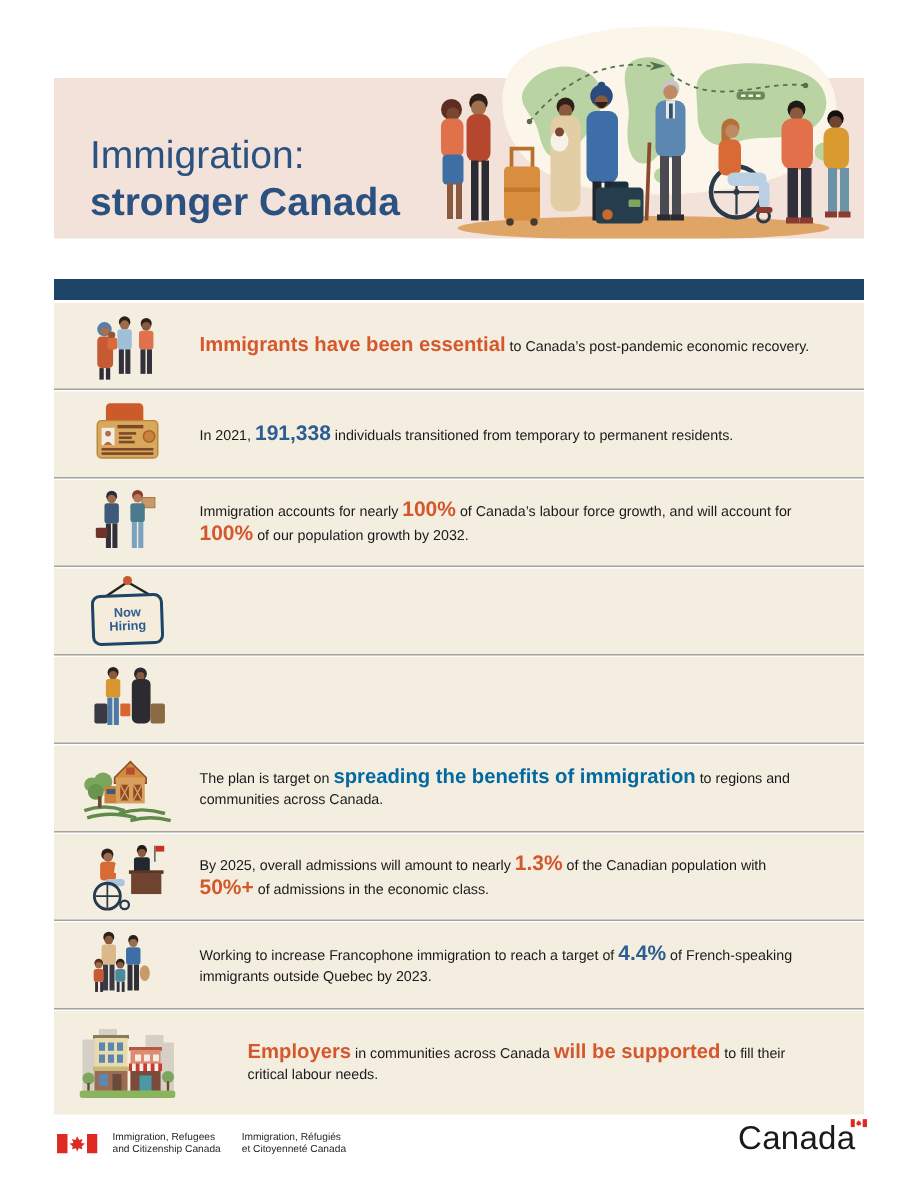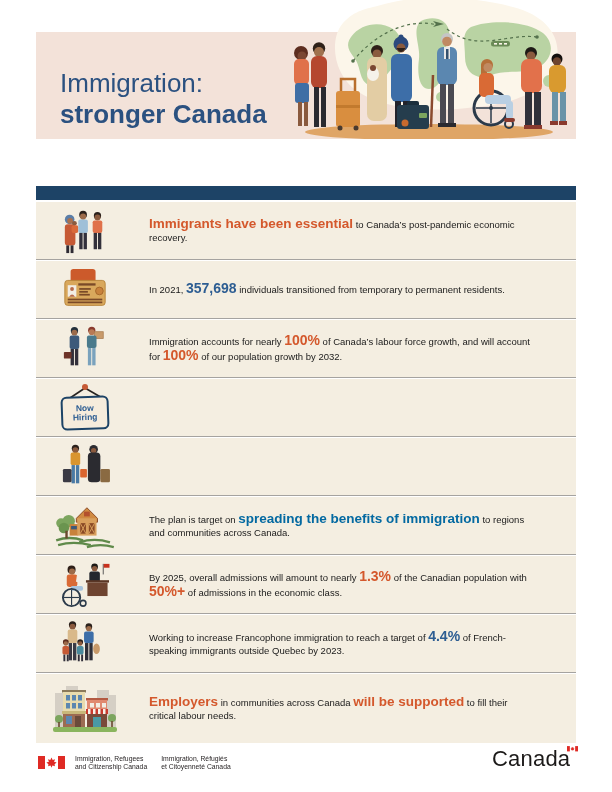--- a/index.html
+++ b/index.html
@@ -1,34 +1,34 @@
 <!DOCTYPE html>
 <html><head>
 <meta charset="utf-8">
 <style>
   html,body{margin:0;padding:0;background:#ffffff;}
   .page{position:relative;width:612px;height:792px;background:#ffffff;overflow:hidden;
         font-family:"Liberation Sans",sans-serif;}
 
   
-  .header{position:absolute;left:36px;top:32px;width:540px;height:107px;background:#f3e2d9;}
+  .header{position:absolute;left:36px;top:52px;width:540px;height:107px;background:#f3e2d9;}
   .titleblock{position:absolute;left:24px;top:36px;z-index:2;}
   .title-line{font-size:26px;line-height:31px;color:#2b5180;font-weight:400;}
   .title-line.bold{font-weight:700;}
   .illustration{position:absolute;right:0;bottom:0;width:295px;height:142px;}
   .navy-bar{position:absolute;left:36px;top:186px;width:540px;height:14px;background:#1d4366;}
 
   
   .rows{position:absolute;left:36px;top:202px;width:540px;}
   .row{position:relative;display:flex;align-items:center;background:#f4eee1;height:58px;
        box-sizing:border-box;border-bottom:1px solid #a5a3a0;margin-bottom:1px;}
   .row.tall{height:69px;}
-  .row:last-child{border-bottom:none;margin-bottom:0;}
+  .row:last-child{border-bottom:none;margin-bottom:0;gap:32px;}
   .icon-cell{flex:0 0 97px;display:flex;justify-content:center;align-items:center;}
-  .text-cell{flex:1;margin:16px;padding-right:30px;font-size:9.5px;line-height:13.5px;color:#1a1a1a;}
+  .text-cell{flex:1;margin:0;padding-right:30px;font-size:9.5px;line-height:13.5px;color:#1a1a1a;}
   .seg-plain{}
   .seg-orange-heading{color:#d4582c;font-weight:700;font-size:13.5px;}
   .seg-blue-heading{color:#0369a1;font-weight:700;font-size:13.5px;}
   .seg-orange-big{color:#d4582c;font-weight:700;font-size:14px;}
   .seg-blue-big{color:#2d5d92;font-weight:700;font-size:14px;}
 
   
   .sign-wrap{position:relative;width:54px;height:50px;}
   .sign-strings{position:absolute;left:0;top:0;}
   .sign-board{position:absolute;left:3px;top:13px;width:44px;height:30px;background:#f6ecdc;
@@ -212,21 +212,21 @@
           <circle cx="13.5" cy="24" r="2" fill="#b86a4a"></circle>
             <path d="M10.5,32 Q13.5,27.5 16.5,32 Z" fill="#b86a4a"></path>
           <rect x="21" y="23" width="12" height="1.8" fill="#7a4a28"></rect>
             <rect x="21" y="26" width="9" height="1.8" fill="#7a4a28"></rect>
             <rect x="21" y="29" width="11" height="1.8" fill="#7a4a28"></rect>
           <circle cx="42" cy="26" r="4" fill="#c8823c" stroke="#a5662a" stroke-width="1"></circle>
           <rect x="9" y="34" width="36" height="1.8" fill="#7a4a28"></rect>
             <rect x="9" y="37" width="36" height="1.8" fill="#7a4a28"></rect>
         </svg>
       </div>
-      <p class="text-cell"><span class="seg-plain">In 2021, </span><span class="seg-blue-big">357,698</span><span class="seg-plain"> individuals transitioned from temporary to permanent residents.</span></p>
+      <p class="text-cell"><span class="seg-plain">In 2021, </span><span class="seg-blue-big">191,338</span><span class="seg-plain"> individuals transitioned from temporary to permanent residents.</span></p>
     </section>
 
     <section class="row">
       <div class="icon-cell">
         <svg width="54" height="48" viewBox="0 0 54 50">
           <circle cx="16" cy="6" r="3.8" fill="#23303c"></circle>
             <circle cx="16" cy="8" r="3" fill="#9c6b4a"></circle>
           <rect x="11" y="11" width="10" height="14" rx="2" fill="#3d5a7a"></rect>
           <rect x="12" y="25" width="3.5" height="17" fill="#32303b"></rect>
             <rect x="16.5" y="25" width="3.5" height="17" fill="#32303b"></rect>

